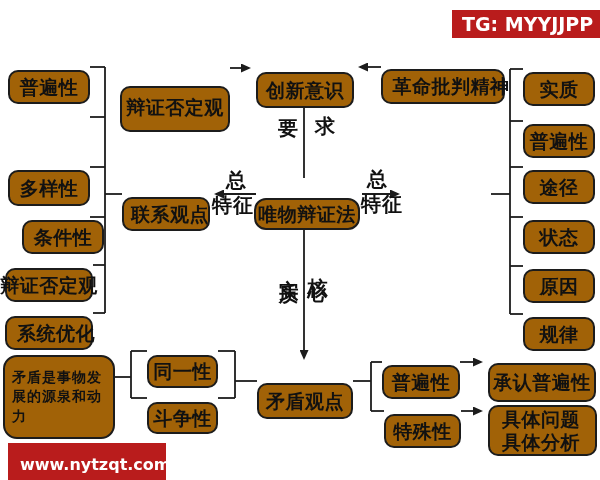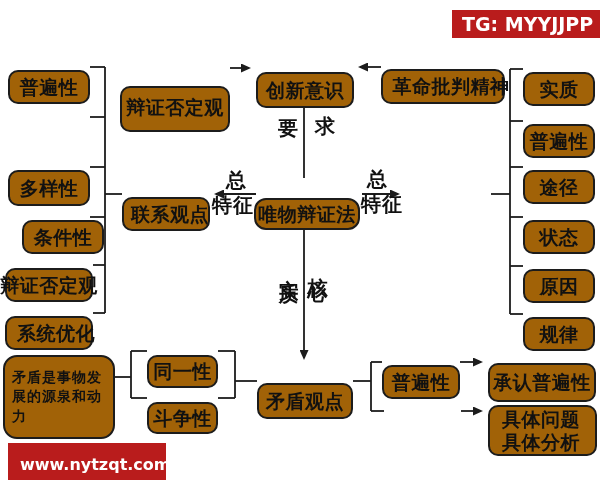--- a/index.html
+++ b/index.html
@@ -116,20 +116,21 @@
   <div class="node" style="left:523px;top:150px;width:72px;height:34px;">途径</div>
   <div class="node" style="left:523px;top:200px;width:72px;height:34px;">状态</div>
   <div class="node" style="left:523px;top:249px;width:72px;height:34px;">原因</div>
   <div class="node" style="left:523px;top:297px;width:72px;height:34px;">规律</div>
 
   <div class="node big" style="left:3px;top:335px;width:112px;height:84px;">矛盾是事物发展的源泉和动力</div>
   <div class="node" style="left:147px;top:335px;width:71px;height:33px;">同一性</div>
   <div class="node" style="left:147px;top:382px;width:71px;height:32px;">斗争性</div>
   <div class="node" style="left:257px;top:363px;width:96px;height:36px;">矛盾观点</div>
   <div class="node" style="left:382px;top:345px;width:78px;height:34px;">普遍性</div>
+  <div class="node" style="left:384px;top:394px;width:77px;height:34px;">特殊性</div>
   <div class="node" style="left:488px;top:343px;width:108px;height:39px;">承认普遍性</div>
   <div class="node twoline" style="left:488px;top:385px;width:109px;height:51px;">具体问题具体分析</div>
 
   <div class="edge-label" style="left:278px;top:117px;">要</div>
   <div class="edge-label" style="left:315px;top:115px;">求</div>
 
   <div class="edge-label" style="left:226px;top:169px;">总</div>
   <div class="edge-label" style="left:212px;top:194px;">特征</div>
 
   <div class="edge-label" style="left:367px;top:168px;">总</div>

